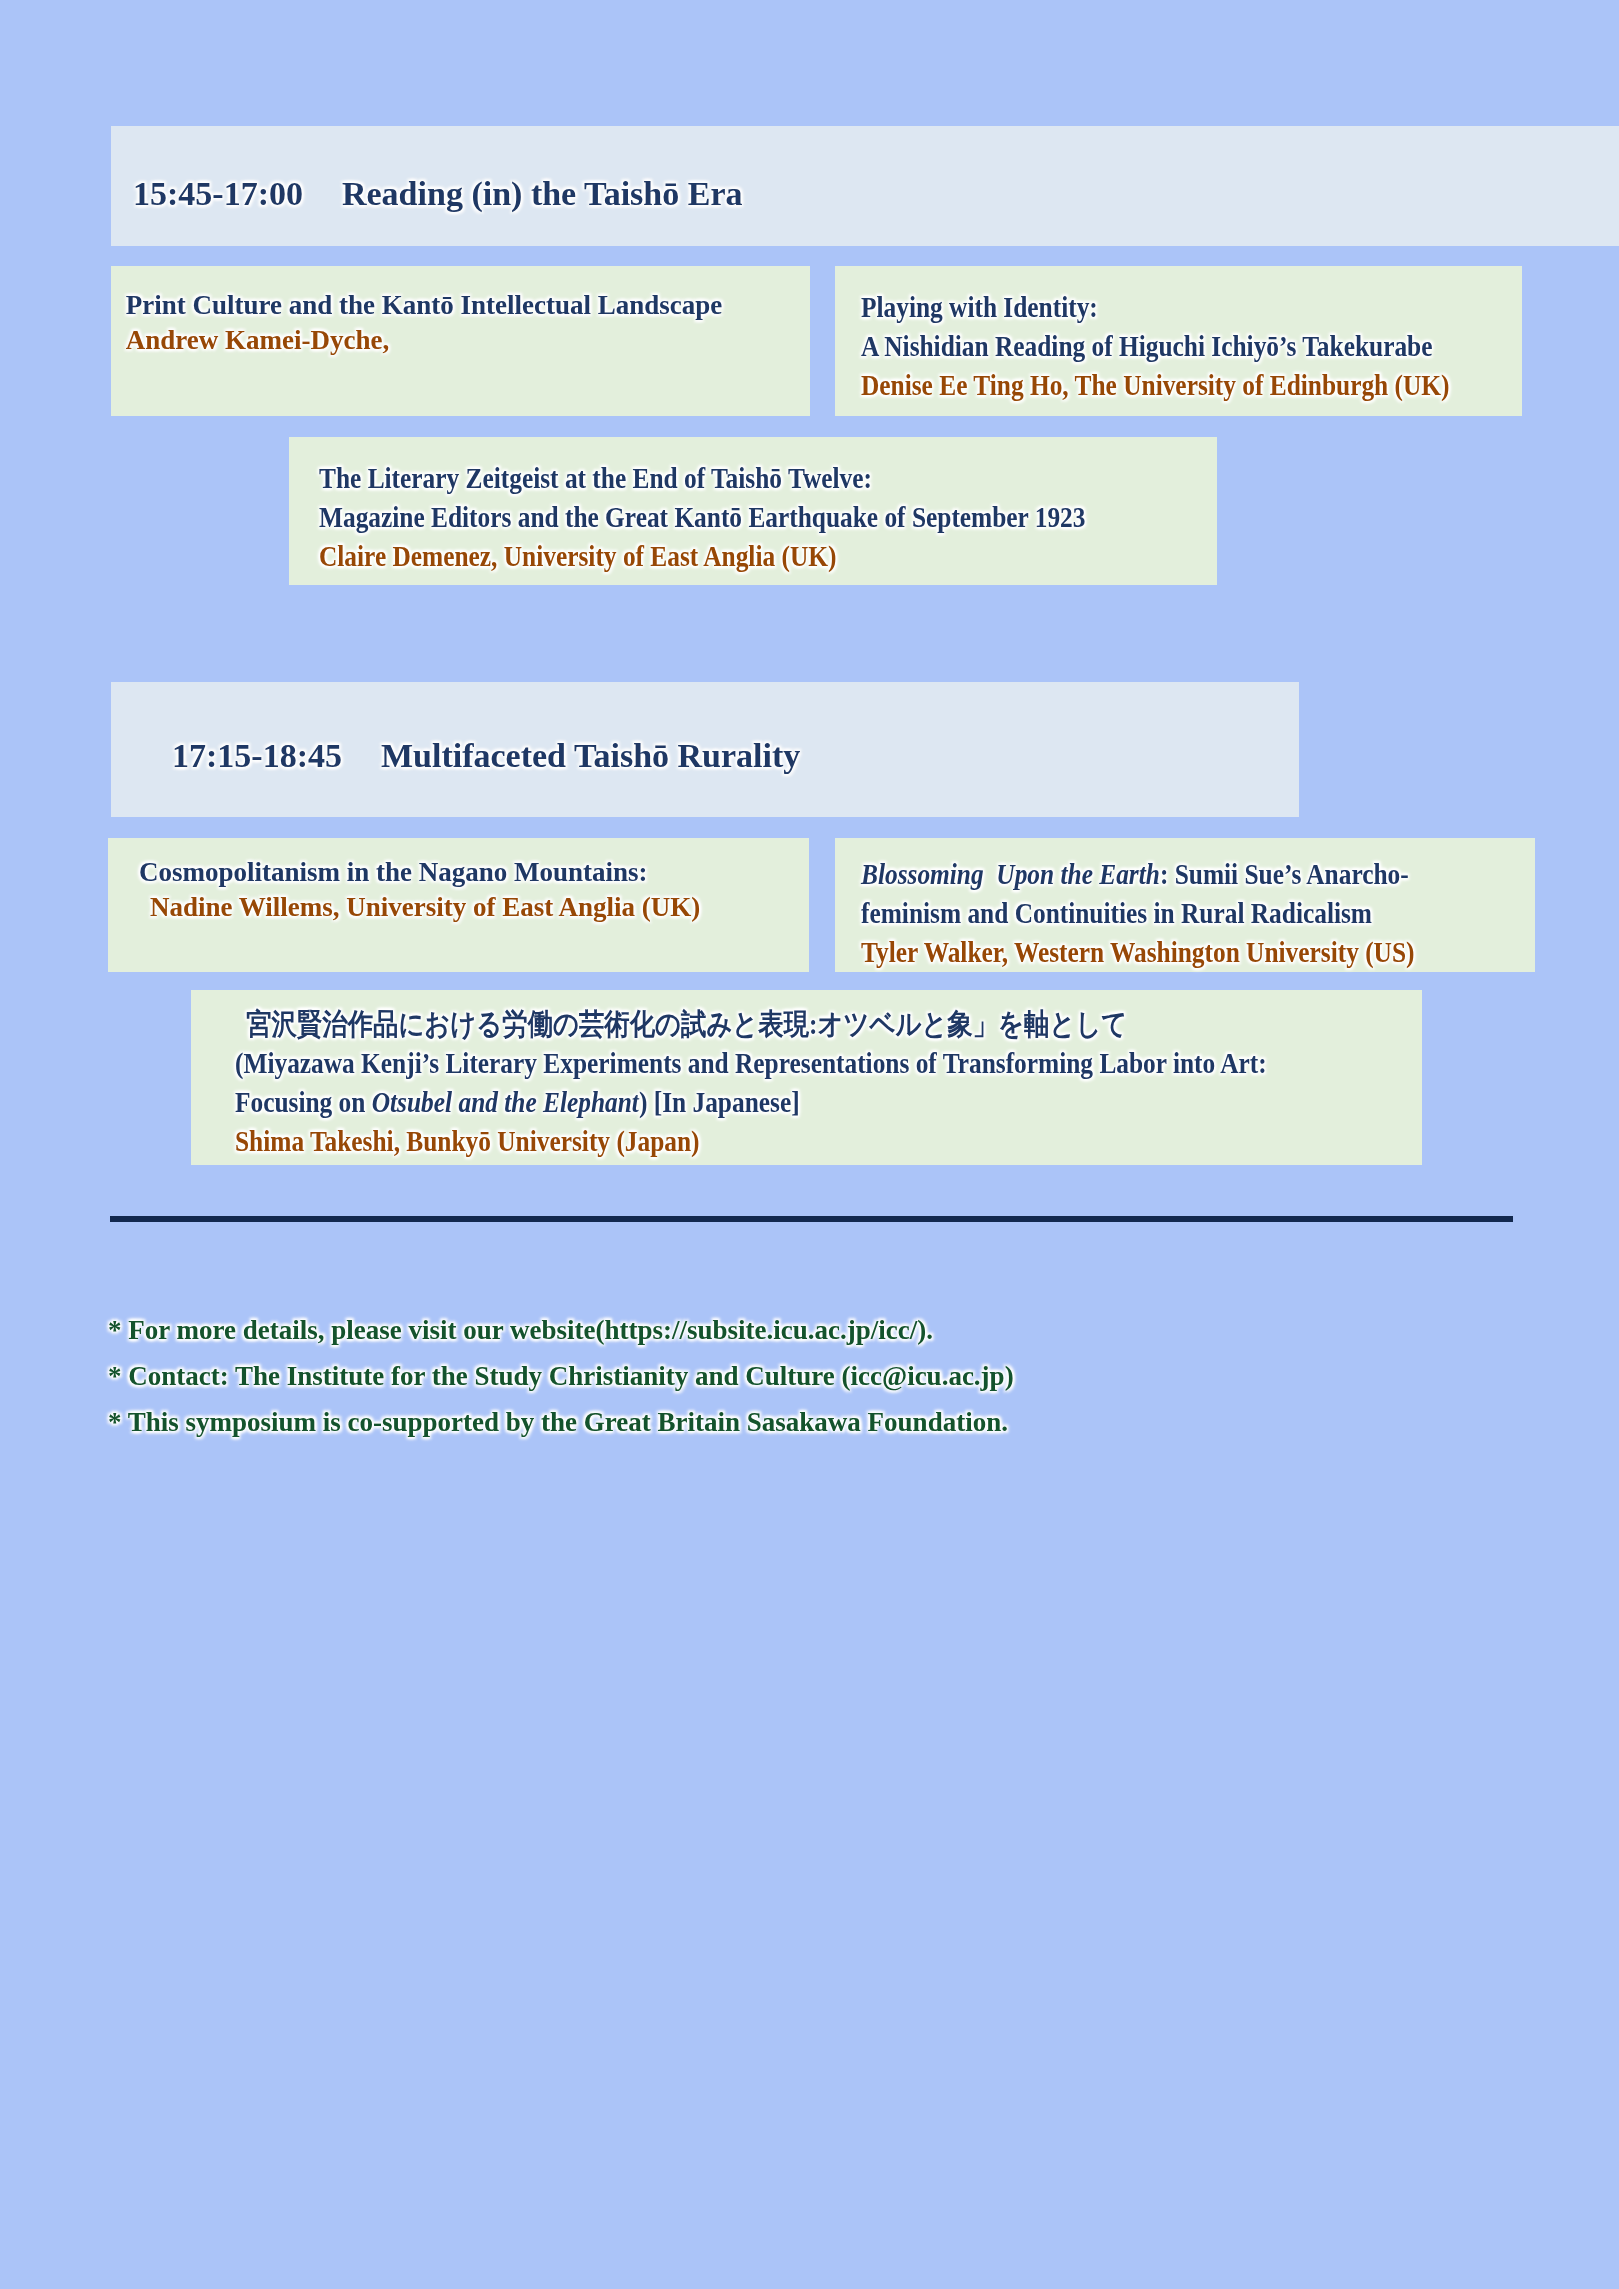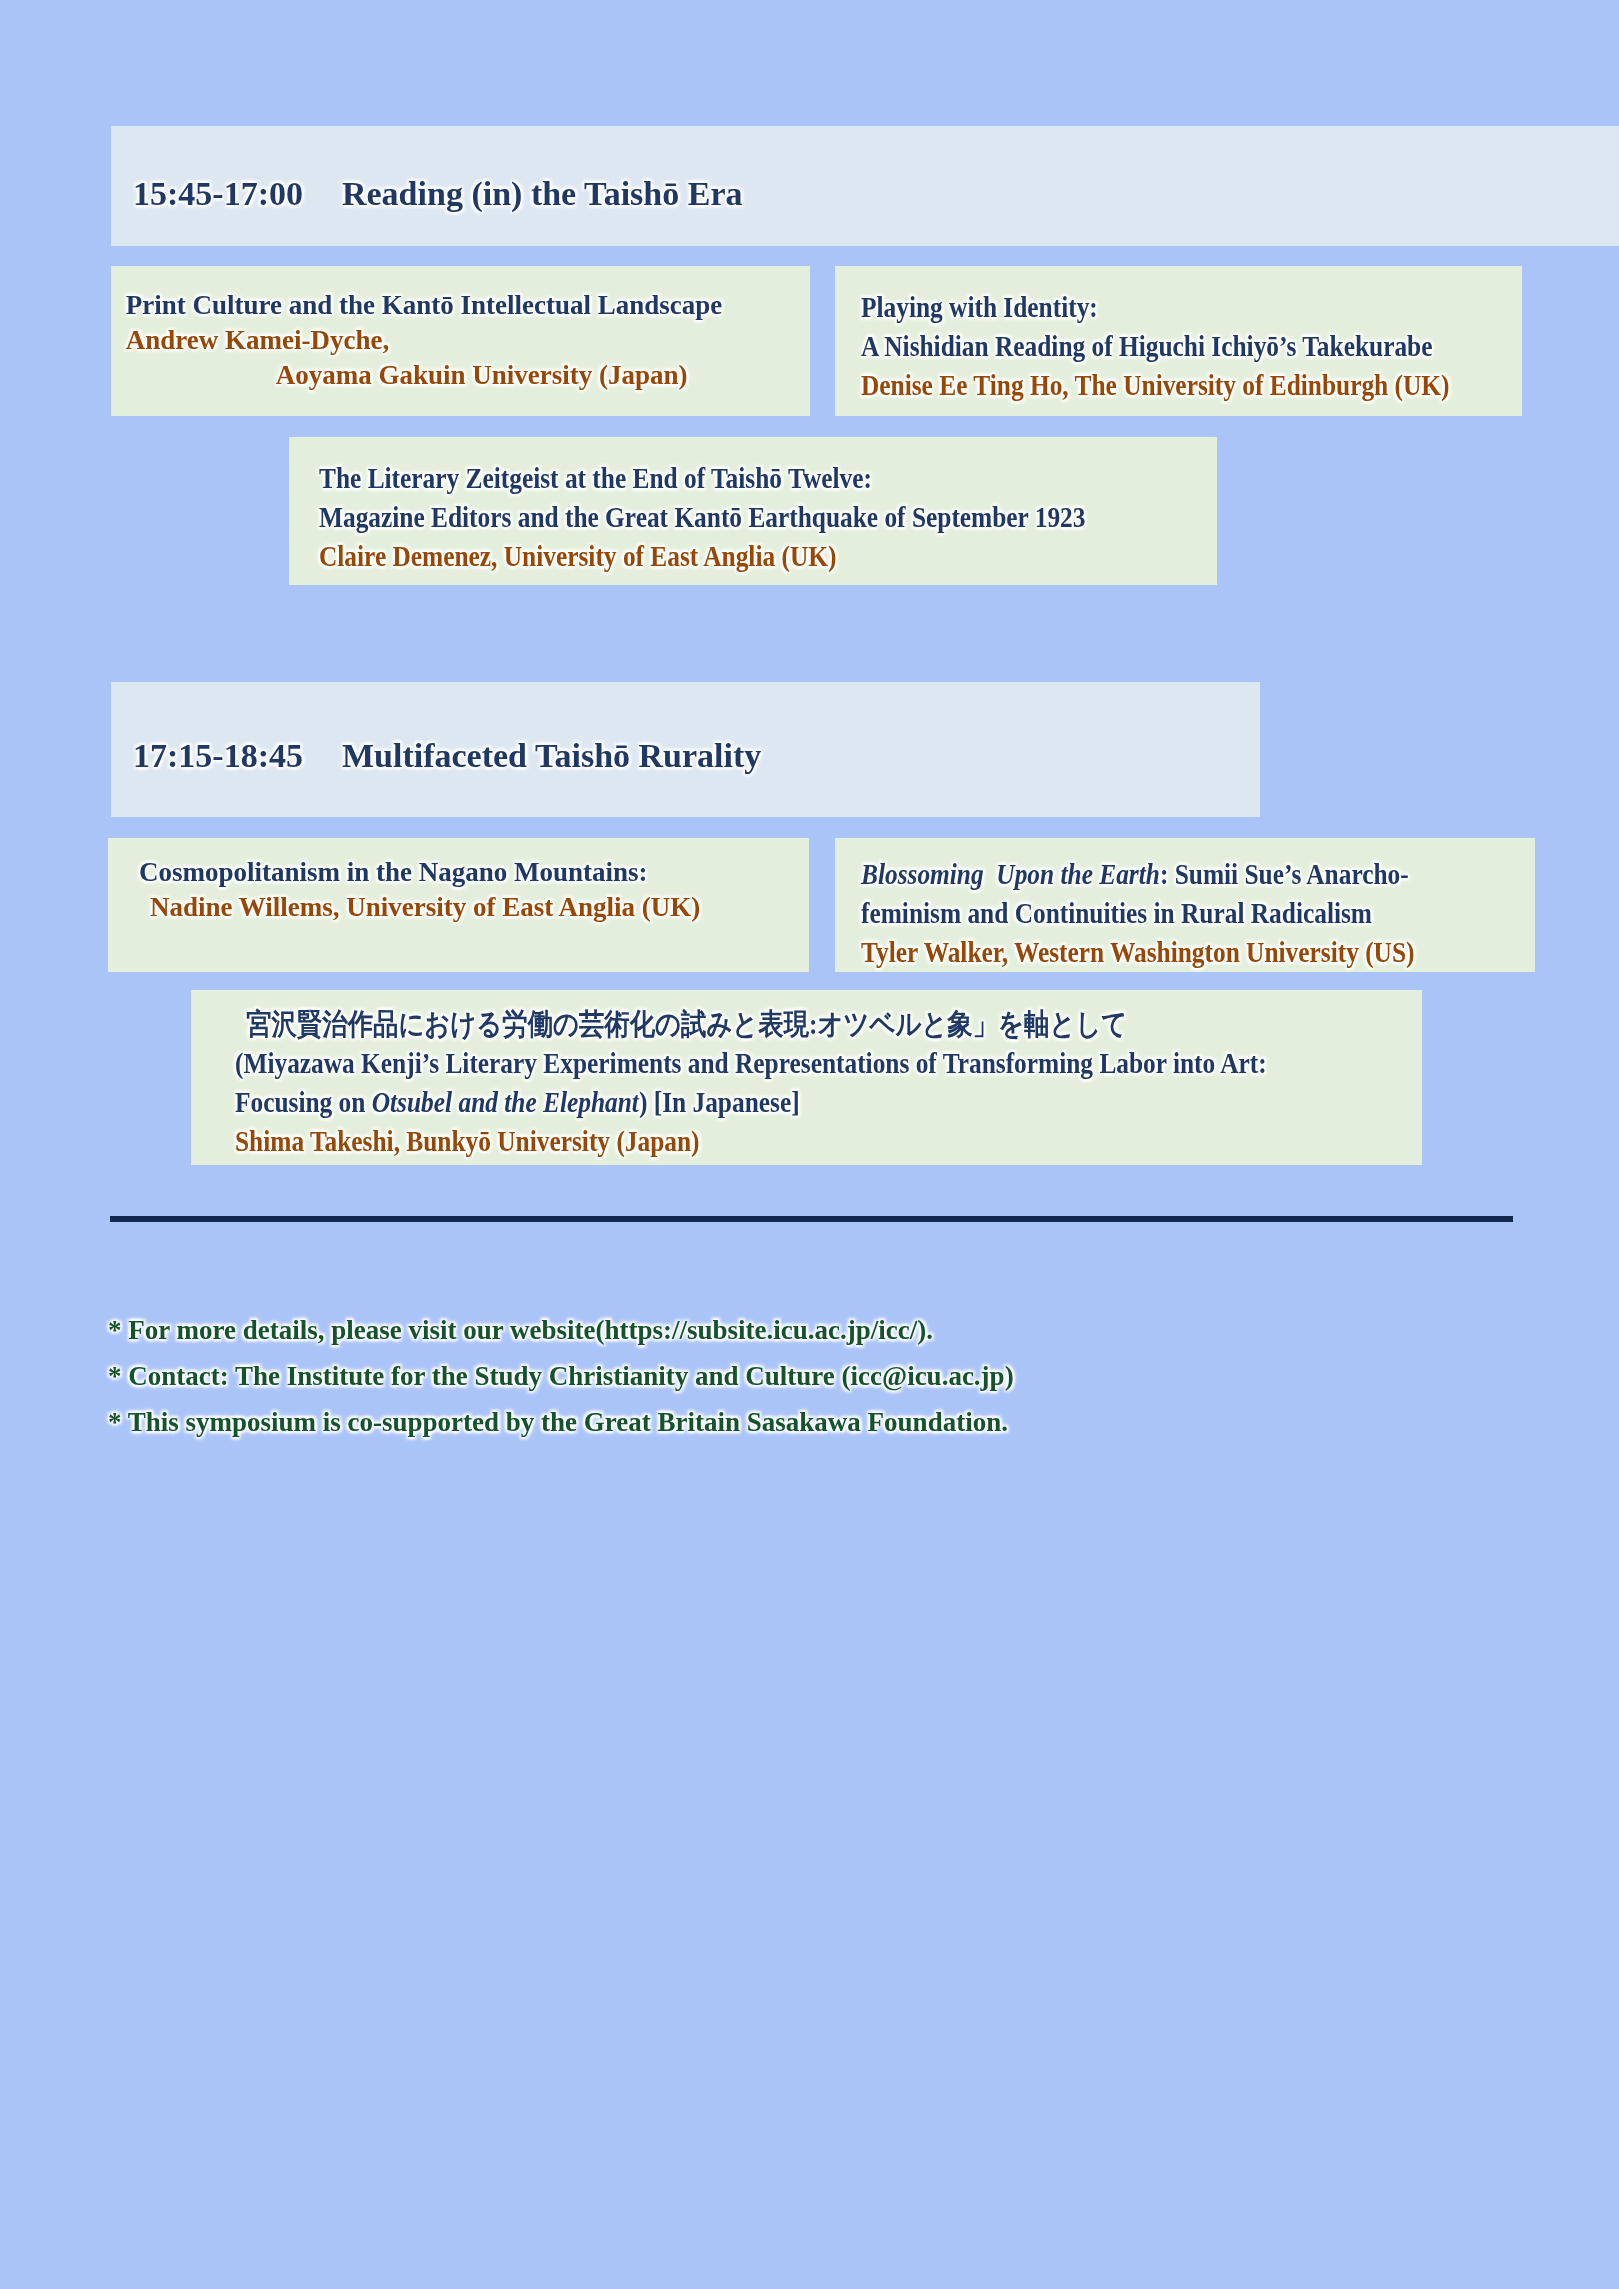--- a/index.html
+++ b/index.html
@@ -21,21 +21,21 @@
       1.8px -1.8px 2.8px #fff, -1.8px 1.8px 2.8px #fff;
   }
   .abs { position: absolute; }
   
   .session-box {
     background: #dde7f2;
     color: #1f3864;
     white-space: pre;
   }
   .sh1 { left:111px; top:126px;  width:1608px; height:120px; }
-  .sh2 { left:111px; top:682px;  width:1149px; height:135px; }
+  .sh2 { left:111px; top:682px;  width:1149px; height:135px;padding-left:39px; }
   .session-line1 { font-size:34px; line-height:42px; padding:13px 0 0 22px; }
   .sh2 .session-line1 { padding-top:18.5px; }
   .session-title { margin-left:39px; }
   .session-line2 { font-size:32px; line-height:41px; padding-left:22px; margin-top:28px; }
   .sh2 .session-line2 { margin-top:31px; }
   
   .paper-box {
     background: #e3efdc;
     color: #1f3864;
   }
@@ -73,21 +73,20 @@
 
   <section class="abs session-box sh1">
     <div class="session-line1 glow"><span>15:45-17:00</span><span class="session-title">Reading (in) the Taishō Era</span></div>
     <div class="session-line2 glow">Chair and Discussant: Irena Hayter</div>
   </section>
 
   <section class="abs paper-box wide box-a">
     <div class="content">
       <div class="paper-line glow">Print Culture and the Kantō Intellectual Landscape</div>
       <div class="paper-line author glow">Andrew Kamei-Dyche,</div>
-      <div class="paper-line author glow indent-tab">Aoyama Gakuin University (Japan)</div>
     </div>
   </section>
 
   <section class="abs paper-box condensed box-b">
     <div class="content">
       <div class="paper-line glow">Playing with Identity:</div>
       <div class="paper-line glow">A Nishidian Reading of Higuchi Ichiyō’s Takekurabe</div>
       <div class="paper-line author glow">Denise Ee Ting Ho, The University of Edinburgh (UK)</div>
     </div>
   </section>

